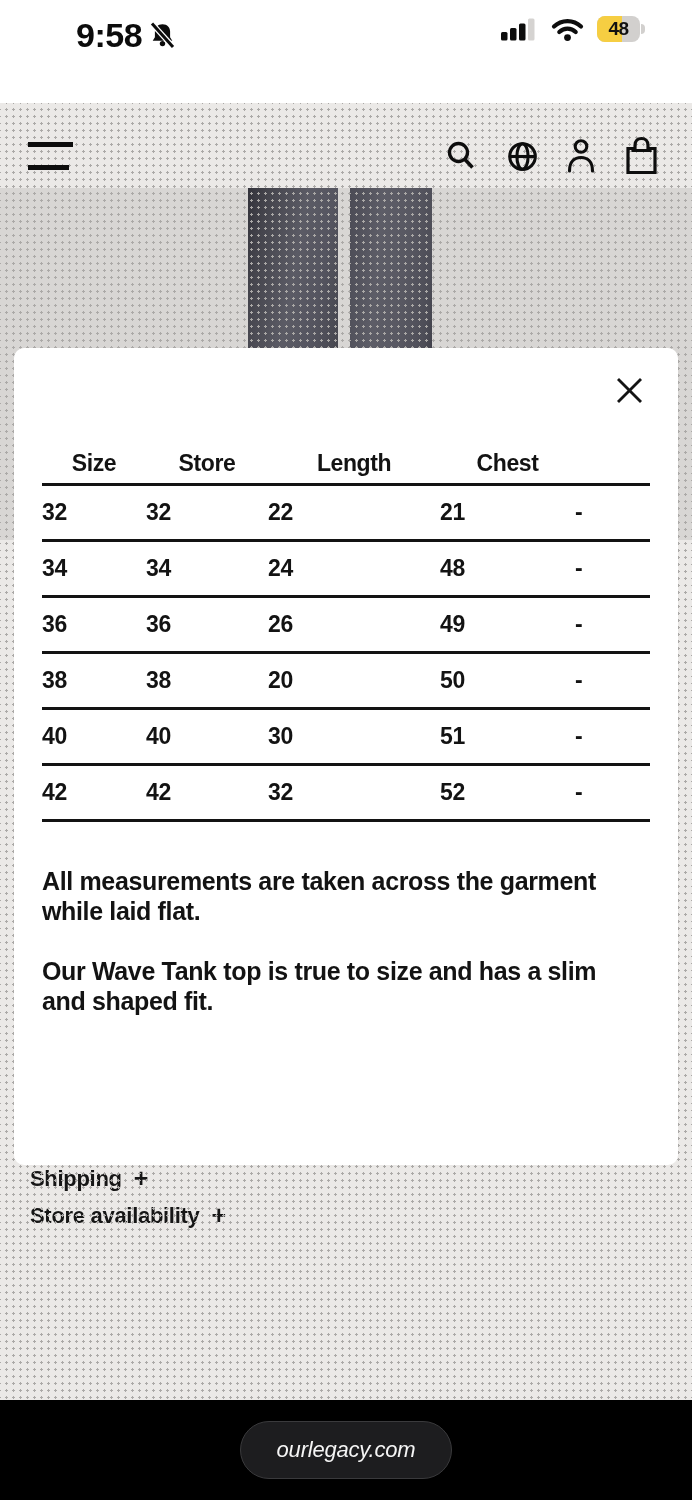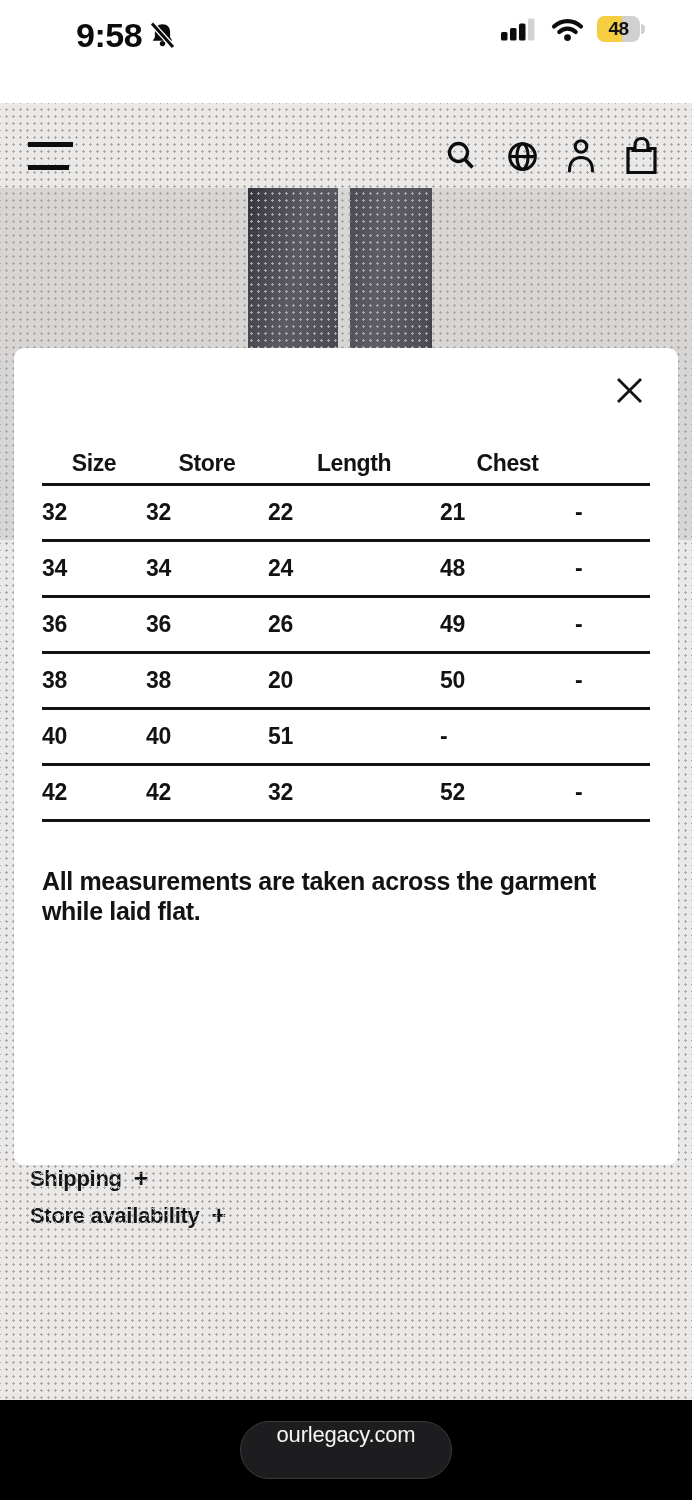--- a/index.html
+++ b/index.html
@@ -54,21 +54,21 @@
   .t-row { display:grid; grid-template-columns:104px 122px 172px 135px 1fr; align-items:center; border-bottom:3px solid #131313; }
   .t-head { height:42px;text-align:center; }
   .t-data { height:56px; }
   .t-cell { font-size:23px; font-weight:700; color:#131313; letter-spacing:-0.4px; }
 
   .notes { margin:44px 36px 0 28px; }
   .notes p { font-size:25px; line-height:30px; font-weight:700; color:#131313; letter-spacing:-0.35px; margin-bottom:30px; }
 
   
   .safari-bar { position:relative; height:100px; background:#000000; }
-  .url-pill { position:absolute; left:50%; transform:translateX(-50%); top:21px; width:212px; height:58px; background:#1d1d1f; border:1px solid #3a3a3c; border-radius:29px; display:flex; align-items:flex-start; justify-content:center; cursor:pointer; }
+  .url-pill { position:absolute; left:50%; transform:translateX(-50%); top:21px; width:212px; height:58px; background:#1d1d1f; border:1px solid #3a3a3c; border-radius:29px; display:flex; align-items:center; justify-content:center; cursor:pointer;font-style:italic; }
   .url-text { font-size:22px; color:#f5f5f5; letter-spacing:-0.2px; }
 
   svg { display:block; }
 </style>
 </head>
 <body>
 
 <div class="screen">
 
   <div class="status-bar">
@@ -200,34 +200,36 @@
         <div class="t-row t-data">
           <span class="t-cell">38</span>
           <span class="t-cell">38</span>
           <span class="t-cell">20</span>
           <span class="t-cell">50</span>
           <span class="t-cell">-</span>
         </div>
         <div class="t-row t-data">
           <span class="t-cell">40</span>
           <span class="t-cell">40</span>
+          <span class="t-cell">30</span>
           <span class="t-cell">51</span>
           <span class="t-cell">-</span>
         </div>
         <div class="t-row t-data">
           <span class="t-cell">42</span>
           <span class="t-cell">42</span>
           <span class="t-cell">32</span>
           <span class="t-cell">52</span>
           <span class="t-cell">-</span>
         </div>
       </div>
 
       <div class="notes">
         <p>All measurements are taken across the garment while laid flat.</p>
+        <p>Our Wave Tank top is true to size and has a slim and shaped fit.</p>
       </div>
     </div>
 
   </div>
 
   <div class="safari-bar">
     <div class="url-pill">
       <span class="url-text">ourlegacy.com</span>
     </div>
   </div>

